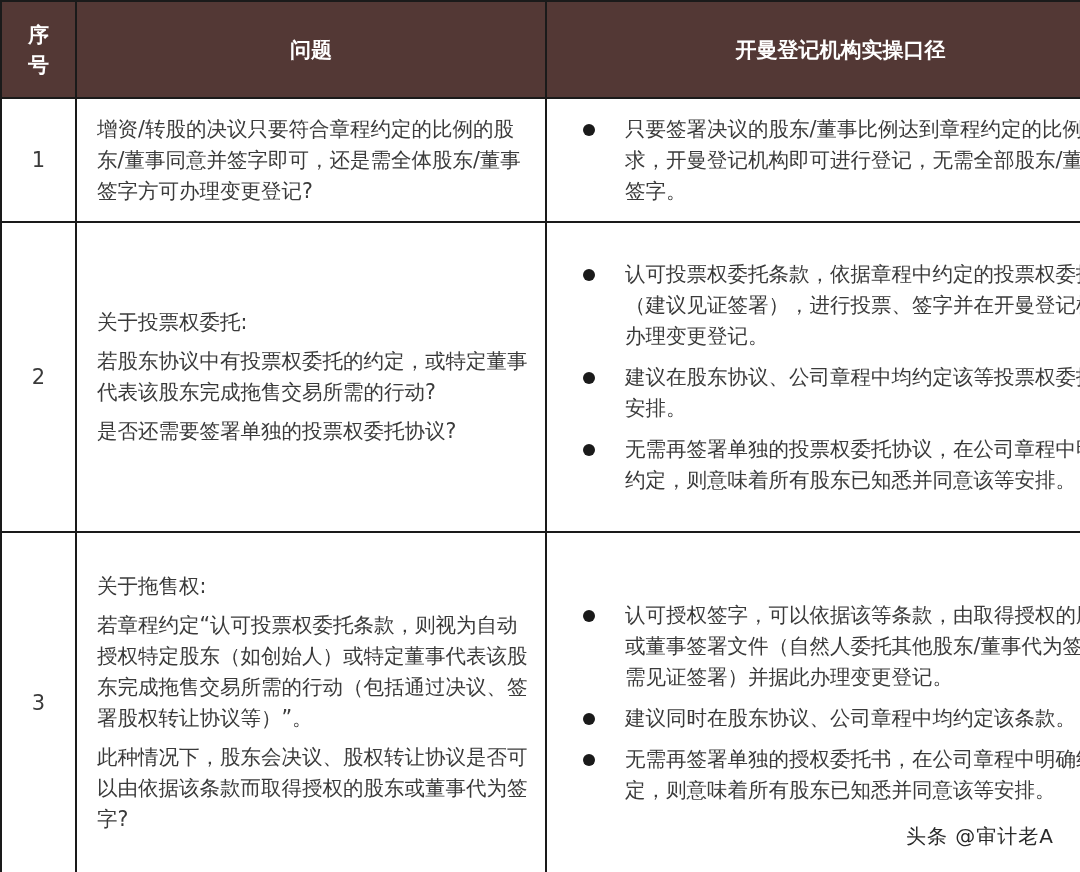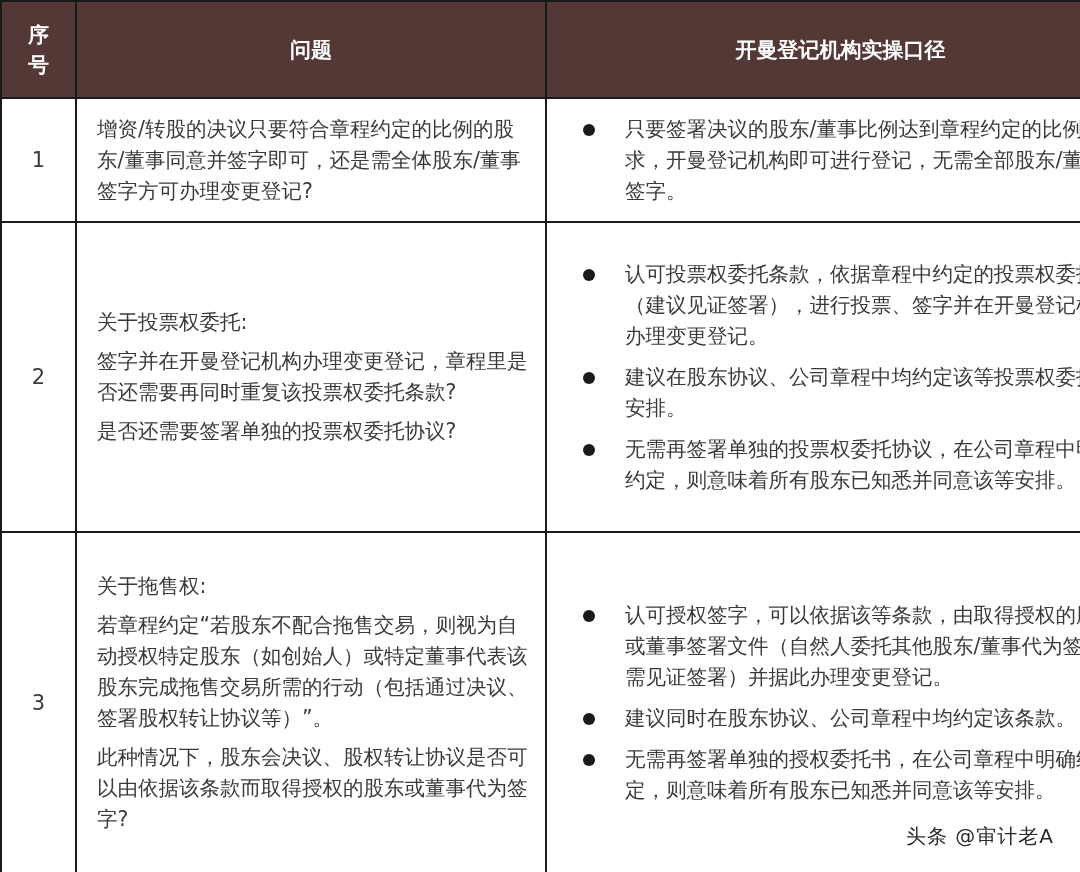--- a/index.html
+++ b/index.html
@@ -92,21 +92,21 @@
             <span>只要签署决议的股东/董事比例达到章程约定的比例要求，开曼登记机构即可进行登记，无需全部股东/董事签字。</span>
           </li>
         </ul>
       </td>
     </tr>
 
     <tr class="row-2">
       <td class="no-cell">2</td>
       <td class="q-cell">
         <p>关于投票权委托:</p>
-        <p>签字并在开曼登记机构办理变更登记，章程里是否还需要再同时重复该投票权委托条款?</p>
+        <p>若股东协议中有投票权委托的约定，或特定董事代表该股东完成拖售交易所需的行动?</p>
         <p>是否还需要签署单独的投票权委托协议?</p>
       </td>
       <td class="a-cell">
         <ul class="bullets">
           <li>
             <span class="dot"></span>
             <span>认可投票权委托条款，依据章程中约定的投票权委托（建议见证签署），进行投票、签字并在开曼登记机构办理变更登记。</span>
           </li>
           <li>
             <span class="dot"></span>
@@ -117,21 +117,21 @@
             <span>无需再签署单独的投票权委托协议，在公司章程中明确约定，则意味着所有股东已知悉并同意该等安排。</span>
           </li>
         </ul>
       </td>
     </tr>
 
     <tr class="row-3">
       <td class="no-cell">3</td>
       <td class="q-cell">
         <p>关于拖售权:</p>
-        <p>若章程约定“若股东不配合拖售交易，则视为自动授权特定股东（如创始人）或特定董事代表该股东完成拖售交易所需的行动（包括通过决议、签署股权转让协议等）”。</p>
+        <p>若章程约定“认可投票权委托条款，则视为自动授权特定股东（如创始人）或特定董事代表该股东完成拖售交易所需的行动（包括通过决议、签署股权转让协议等）”。</p>
         <p>此种情况下，股东会决议、股权转让协议是否可以由依据该条款而取得授权的股东或董事代为签字?</p>
       </td>
       <td class="a-cell">
         <ul class="bullets">
           <li>
             <span class="dot"></span>
             <span>认可授权签字，可以依据该等条款，由取得授权的股东或董事签署文件（自然人委托其他股东/董事代为签字需见证签署）并据此办理变更登记。</span>
           </li>
           <li>
             <span class="dot"></span>

